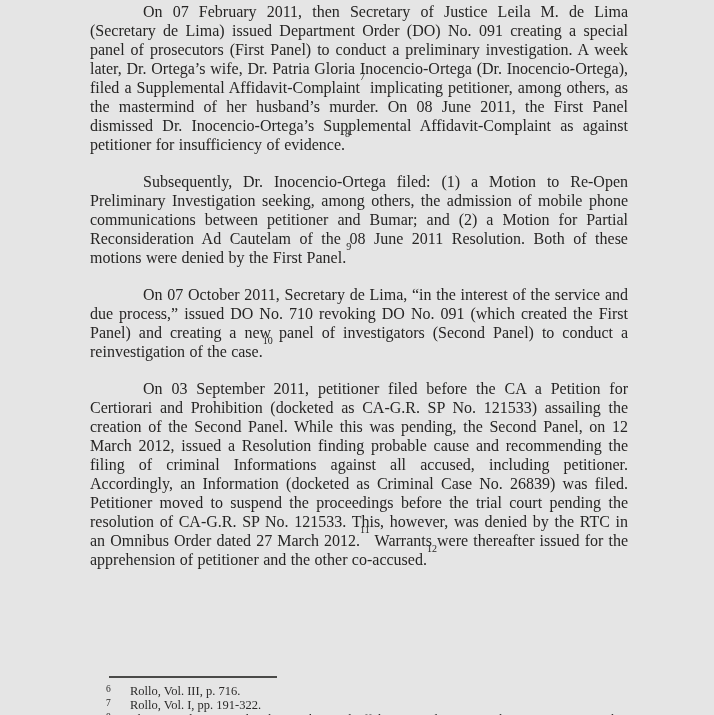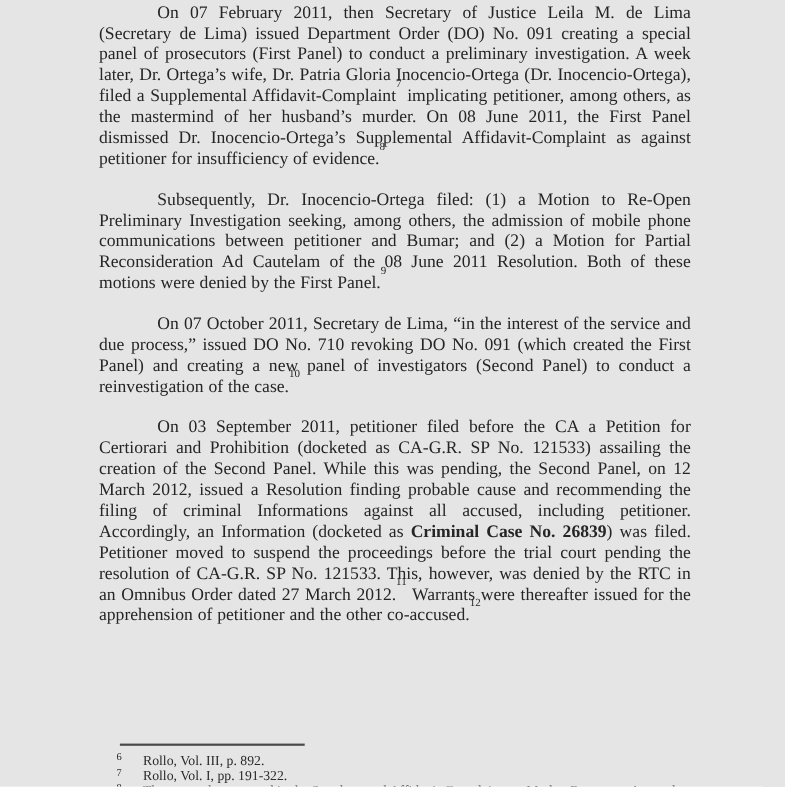--- a/index.html
+++ b/index.html
@@ -32,21 +32,21 @@
     word-spacing: 0.4px;
   }
   .run-sup {
     font-size: 10px;
     line-height: 0;
     vertical-align: top;
     position: relative;
     top: -1px;
   }
   .run-italic { }
-  .run-bold { font-weight: bold; }
+  .run-bold { font-weight: normal; }
   .footnotes {
     position: absolute;
     left: 90px;
     top: 669px;
     width: 538px;
     color: #2b2a29;
   }
   .fn-rule {
     border: 0;
     border-top: 2px solid #4a4a48;
@@ -73,18 +73,18 @@
 <div class="page">
   <div class="body-text" id="body-text">
       <p class="para"><span>On 07 February 2011, then Secretary of Justice Leila M. de Lima (Secretary de Lima) issued Department Order (DO) No. 091 creating a special panel of prosecutors (First Panel) to conduct a preliminary investigation. A week later, Dr. Ortega’s wife, Dr. Patria Gloria Inocencio-Ortega (Dr. Inocencio-Ortega), filed a Supplemental Affidavit-Complaint</span><span class="run-sup">7</span><span> implicating petitioner, among others, as the mastermind of her husband’s murder. On 08 June 2011, the First Panel dismissed Dr. Inocencio-Ortega’s Supplemental Affidavit-Complaint as against petitioner for insufficiency of evidence.</span><span class="run-sup">8</span></p>
       <p class="para"><span>Subsequently, Dr. Inocencio-Ortega filed: (1) a Motion to Re-Open Preliminary Investigation seeking, among others, the admission of mobile phone communications between petitioner and Bumar; and (2) a Motion for Partial Reconsideration </span><span class="run-italic">Ad Cautelam</span><span> of the 08 June 2011 Resolution. Both of these motions were denied by the First Panel.</span><span class="run-sup">9</span></p>
       <p class="para"><span>On 07 October 2011, Secretary de Lima, “in the interest of the service and due process,” issued DO No. 710 revoking DO No. 091 (which created the First Panel) and creating a new panel of investigators (Second Panel) to conduct a reinvestigation of the case.</span><span class="run-sup">10</span></p>
       <p class="para"><span>On 03 September 2011, petitioner filed before the CA a Petition for </span><span class="run-italic">Certiorari</span><span> and Prohibition (docketed as CA-G.R. SP No. 121533) assailing the creation of the Second Panel. While this was pending, the Second Panel, on 12 March 2012, issued a Resolution finding probable cause and recommending the filing of criminal Informations against all accused, including petitioner. Accordingly, an Information (docketed as </span><span class="run-bold">Criminal Case No. 26839</span><span>) was filed. Petitioner moved to suspend the proceedings before the trial court pending the resolution of CA-G.R. SP No. 121533. This, however, was denied by the RTC in an Omnibus Order dated 27 March 2012.</span><span class="run-sup">11</span><span> Warrants were thereafter issued for the apprehension of petitioner and the other co-accused.</span><span class="run-sup">12</span></p>
     </div>
   <div class="footnotes">
     <hr class="fn-rule">
     <div id="fn-list">
-        <div class="fn"><span class="fn-marker">6</span><span><span class="run-italic">Rollo</span><span>, Vol. III, p. 892.</span></span></div>
+        <div class="fn"><span class="fn-marker">6</span><span><span class="run-italic">Rollo</span><span>, Vol. III, p. 716.</span></span></div>
         <div class="fn"><span class="fn-marker">7</span><span><span class="run-italic">Rollo</span><span>, Vol. I, pp. 191-322.</span></span></div>
         <div class="fn"><span class="fn-marker">8</span><span><span>The respondents named in the Supplemental Affidavit-Complaint are Marlon Recamata, Armando Noel, Jr., Rodolfo Edrad, Jr., Valentin N. Lesias, Mayor Mario T. Reyes, Jr., Atty.</span></span></div>
       </div>
   </div>
 </div>
 
 </body></html>

